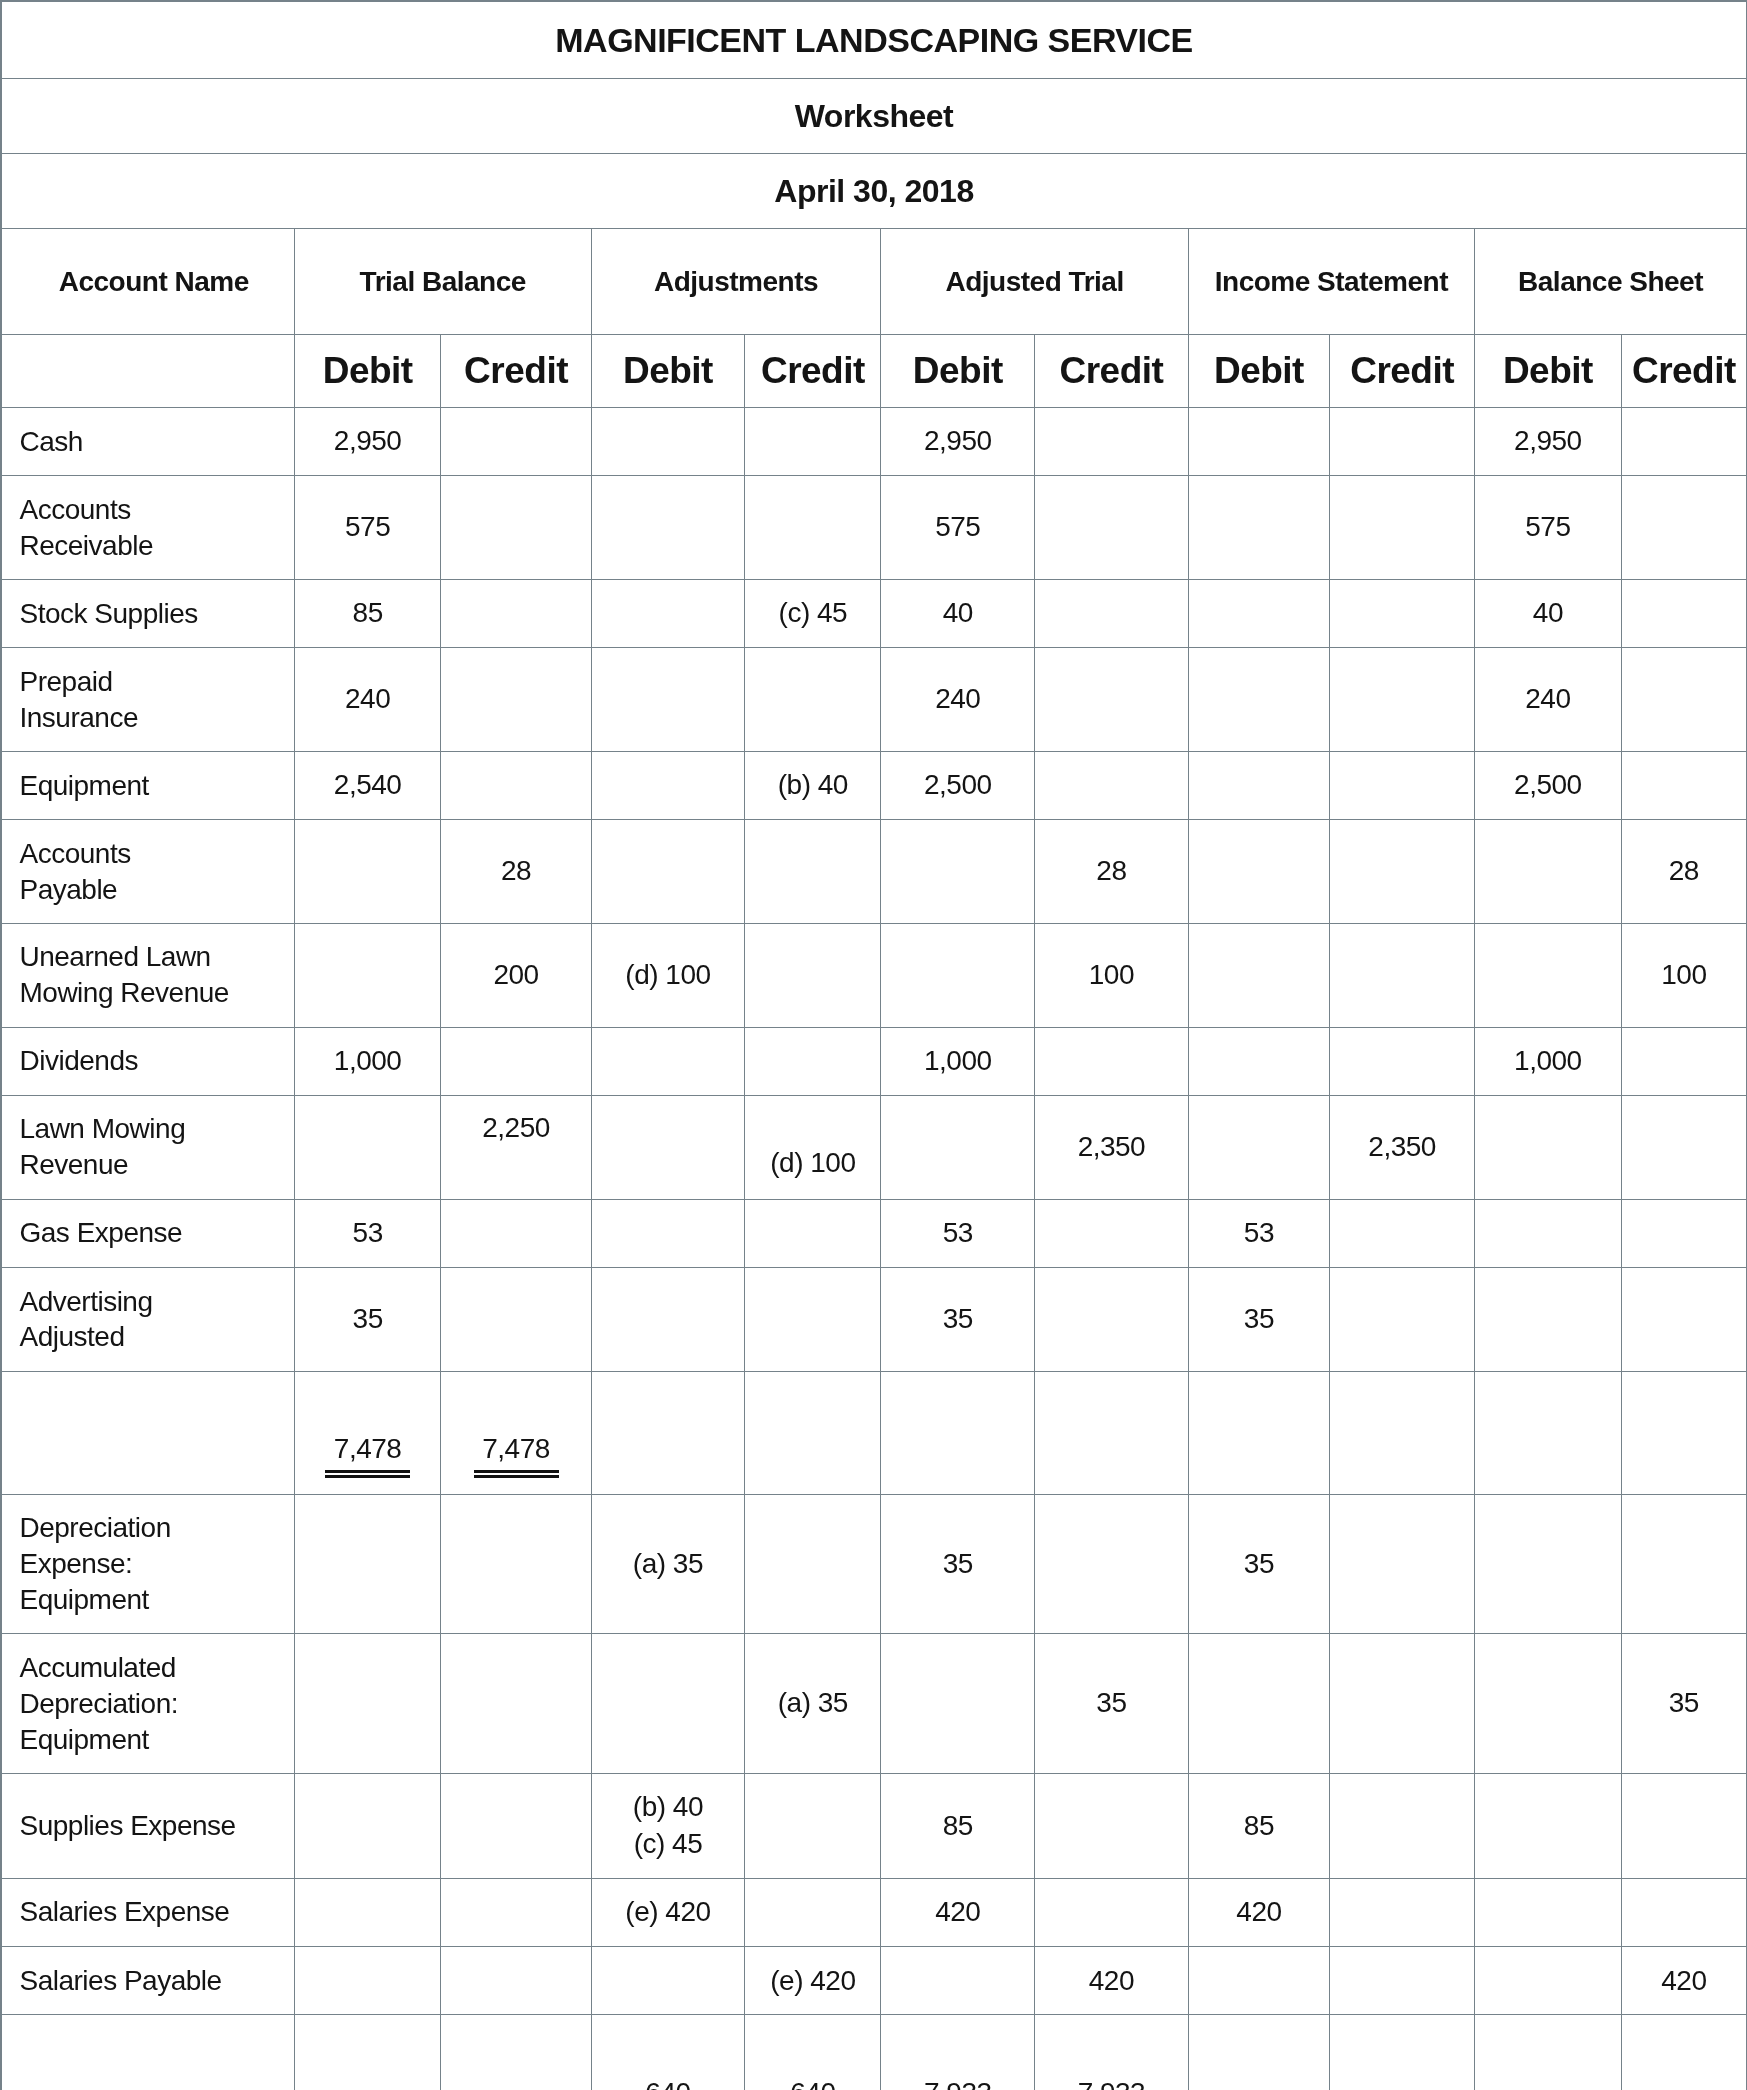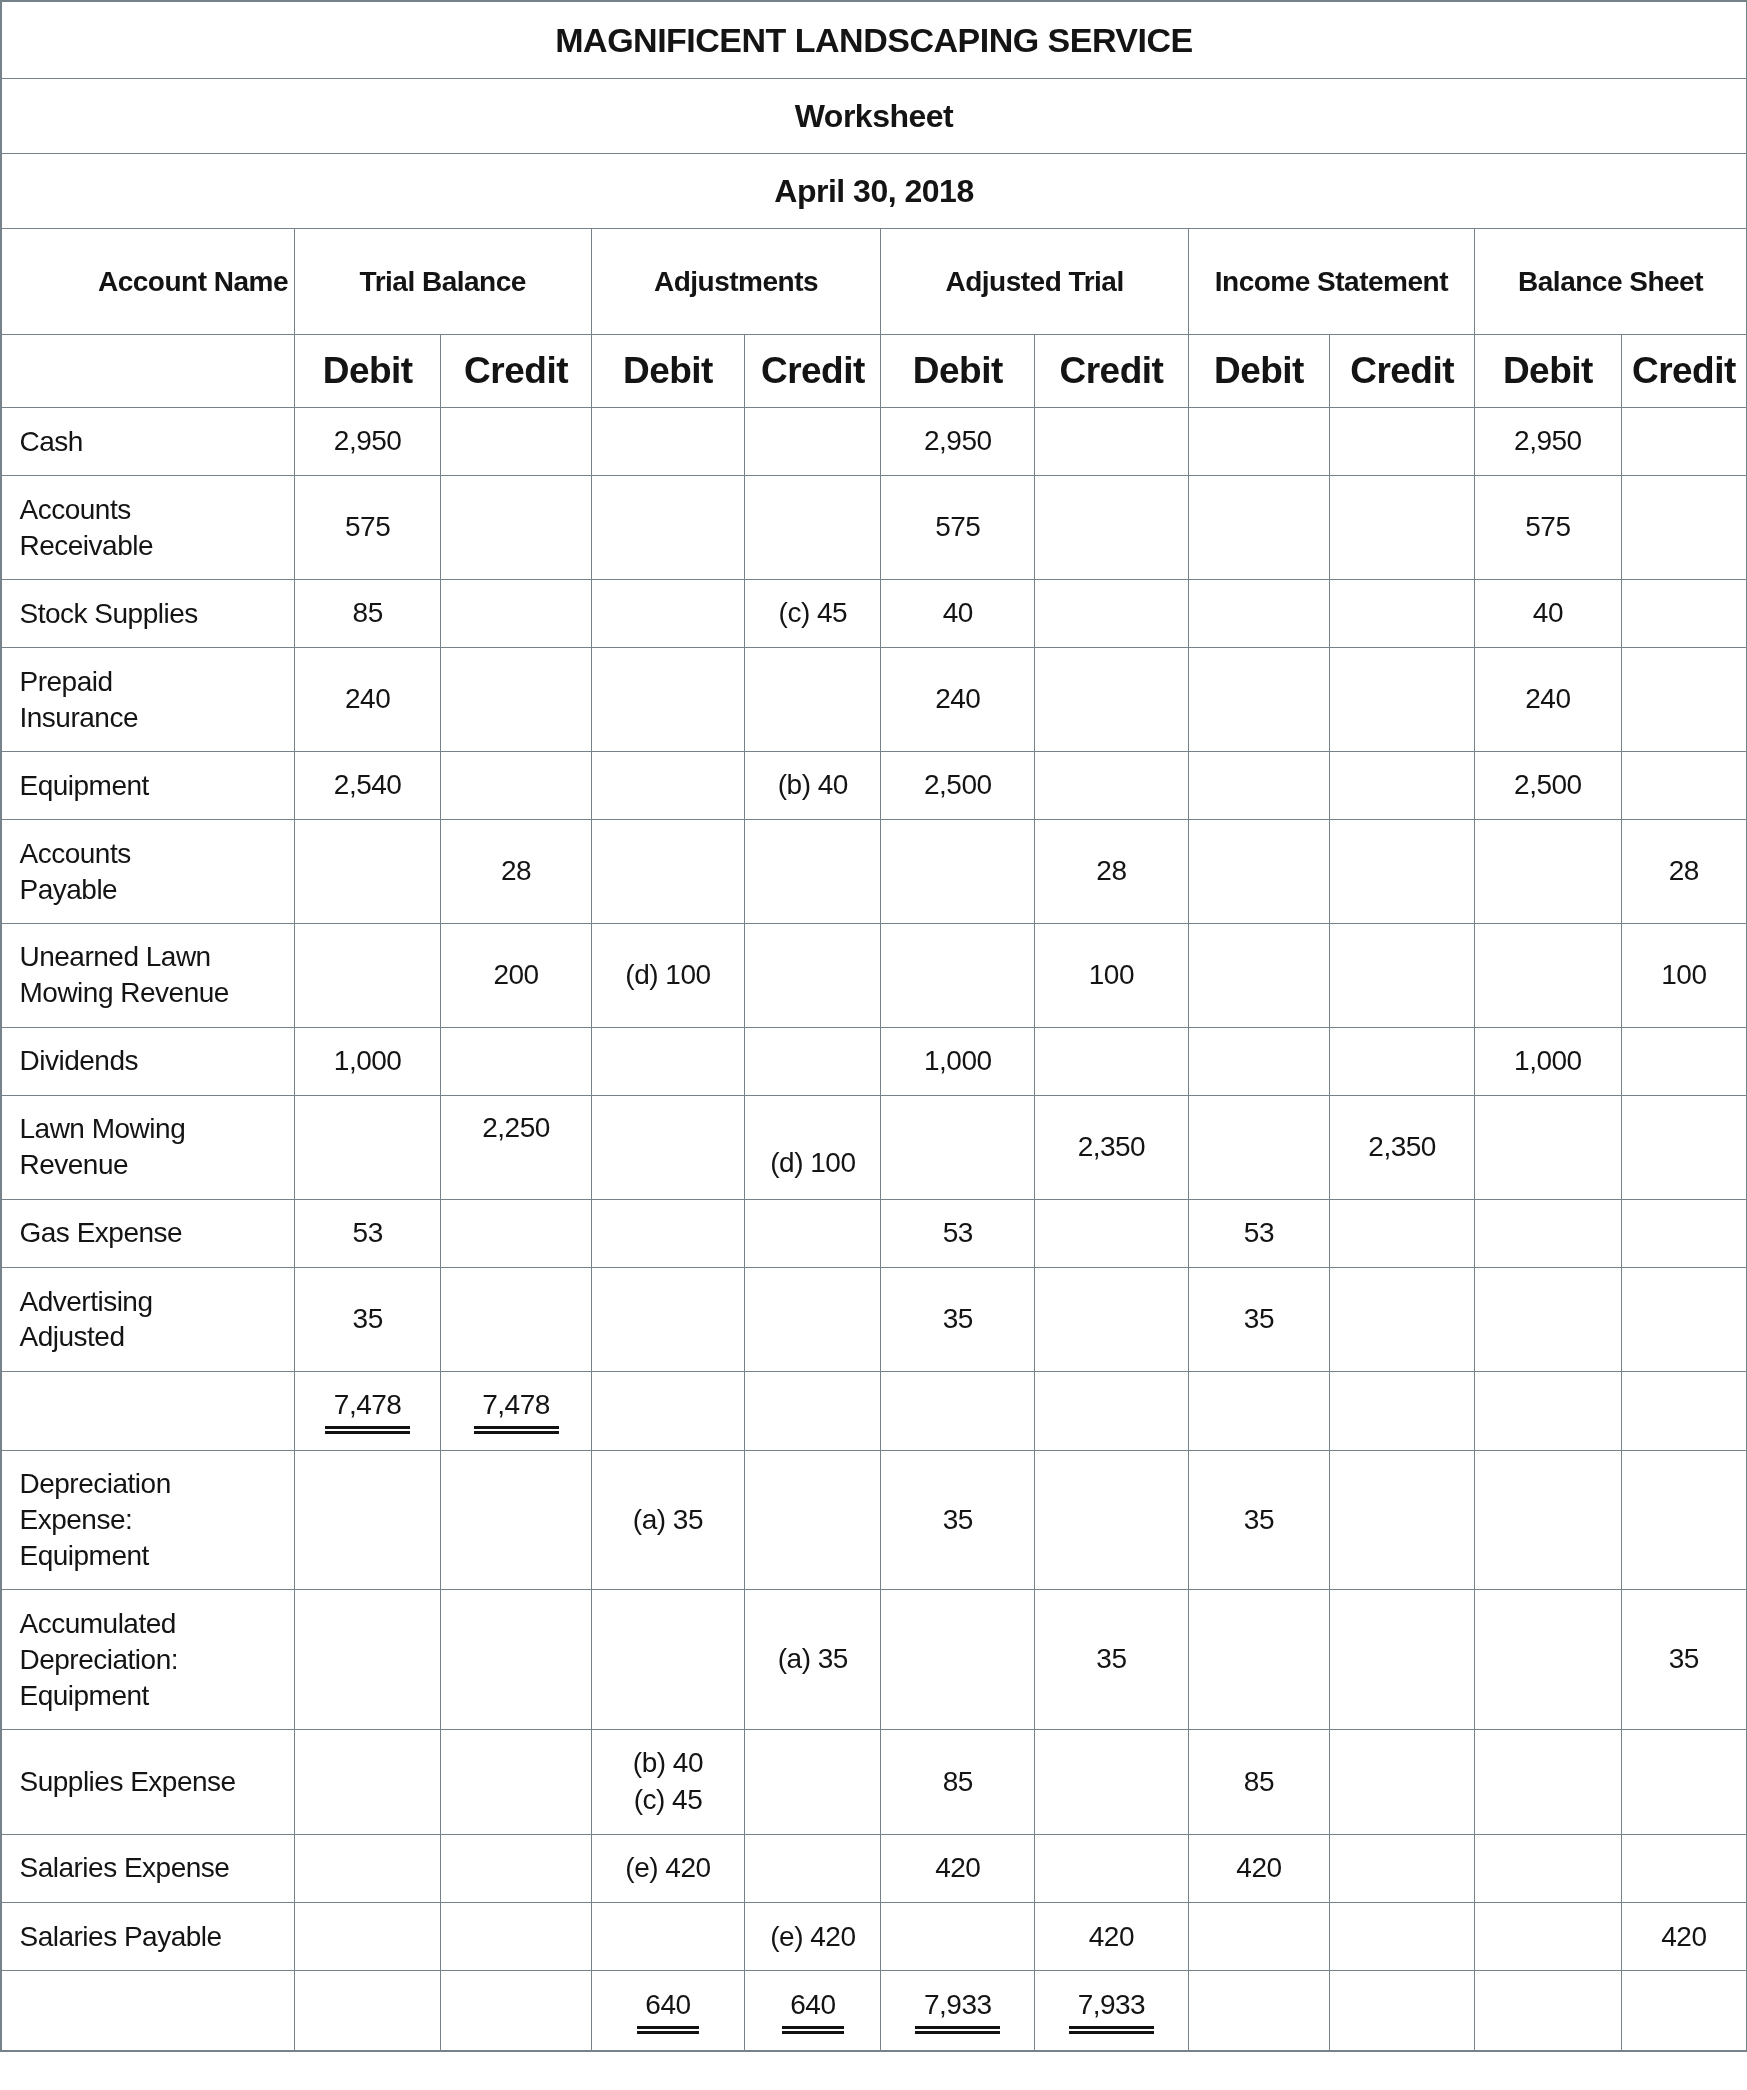--- a/index.html
+++ b/index.html
@@ -37,21 +37,21 @@
   }
   tr.r-sub td{
     height:72px; text-align:center;
     font-size:32px; font-weight:bold; letter-spacing:-0.5px;margin-left:47px;
   }
   tr.r-group td{
     height:97px; text-align:center;
     font-size:28px; font-weight:bold; letter-spacing:-0.5px;
     line-height:1.2; padding:3.9px 5.8px;
   }
-  tr.r-group td.acct-head{text-align:right; padding-left:17.5px;}
+  tr.r-group td.acct-head{text-align:center; padding-left:17.5px;}
   tr.r-dc td{
     height:70px; text-align:center;
     font-size:37px; font-weight:bold; letter-spacing:-0.5px;
   }
 
   tbody td{font-size:28px; letter-spacing:-0.5px;}
   tbody td.acct{
     text-align:left; padding:15.5px 9.7px 15.5px 17.5px;
     line-height:1.28; white-space:pre-line;
   }
@@ -60,20 +60,21 @@
     line-height:1.3; white-space:pre-line;
   }
   tbody td.num.va-top{vertical-align:top; padding-top:13.6px;}
   tbody td.num.va-bottom{vertical-align:bottom; padding-bottom:17.5px;}
 
   
   span.dd{
     display:inline-block;
     padding:0 8.7px 2.9px 8.7px;
     border-bottom:8.7px double #111111;
+    margin-top:44px;
   }
 </style>
 </head>
 <body>
 
 <table class="ws">
   <colgroup>
     <col class="c-acct">
       <col class="c-tbd">
       <col class="c-tbc">

